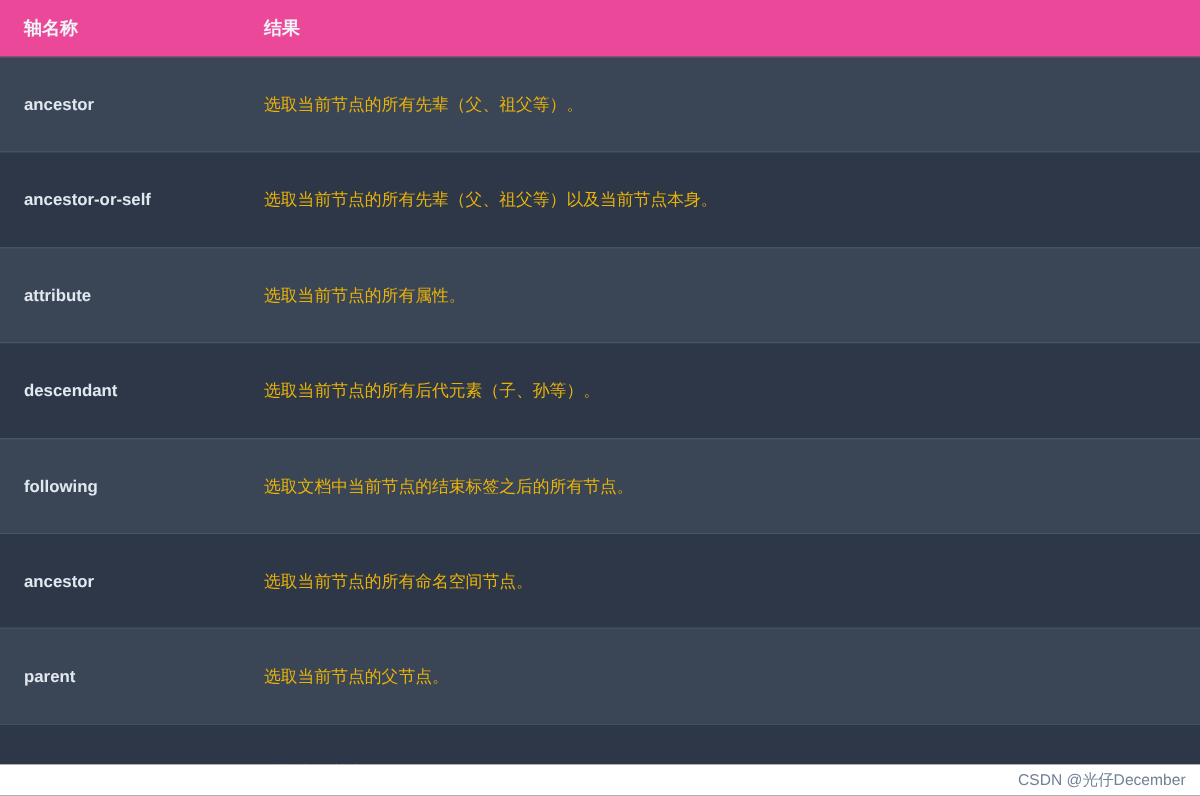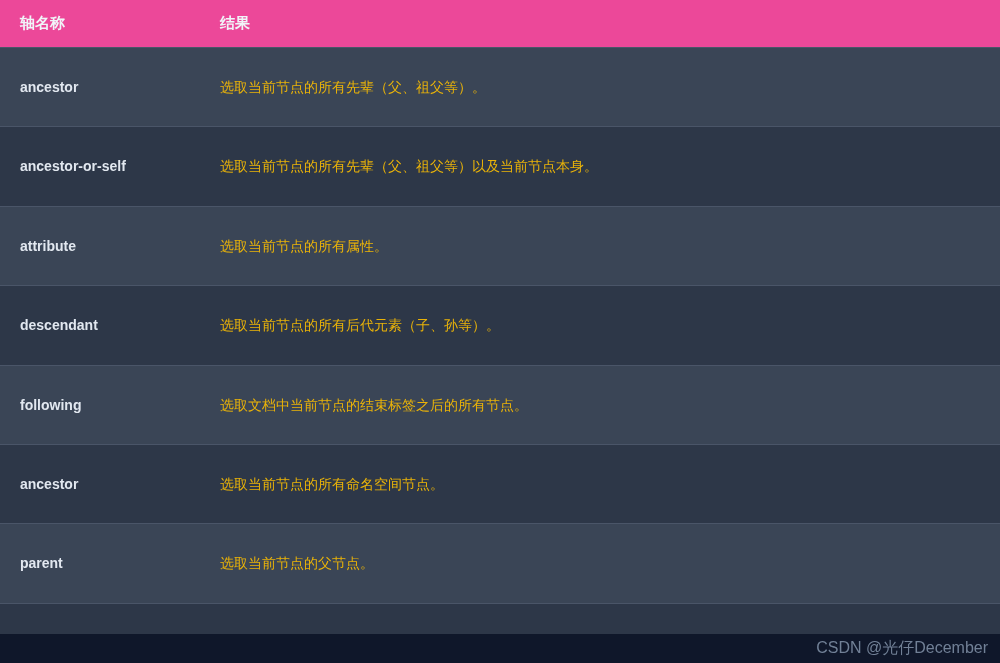--- a/index.html
+++ b/index.html
@@ -70,23 +70,23 @@
       width: 200px;
     }
 
     tbody td:last-child {
       color: #eab308;
     }
 
     .footer {
       padding: 4px 12px;
       text-align: right;
-      font-size: 16px;
+      font-size: 13px;
       color: #718096;
-      background-color: #0f172a;
+      background-color: #ffffff;
     }
   </style>
 </head>
 <body>
 
 <div class="table-container">
   <table>
     <thead>
       <tr>
         <th>轴名称</th>

